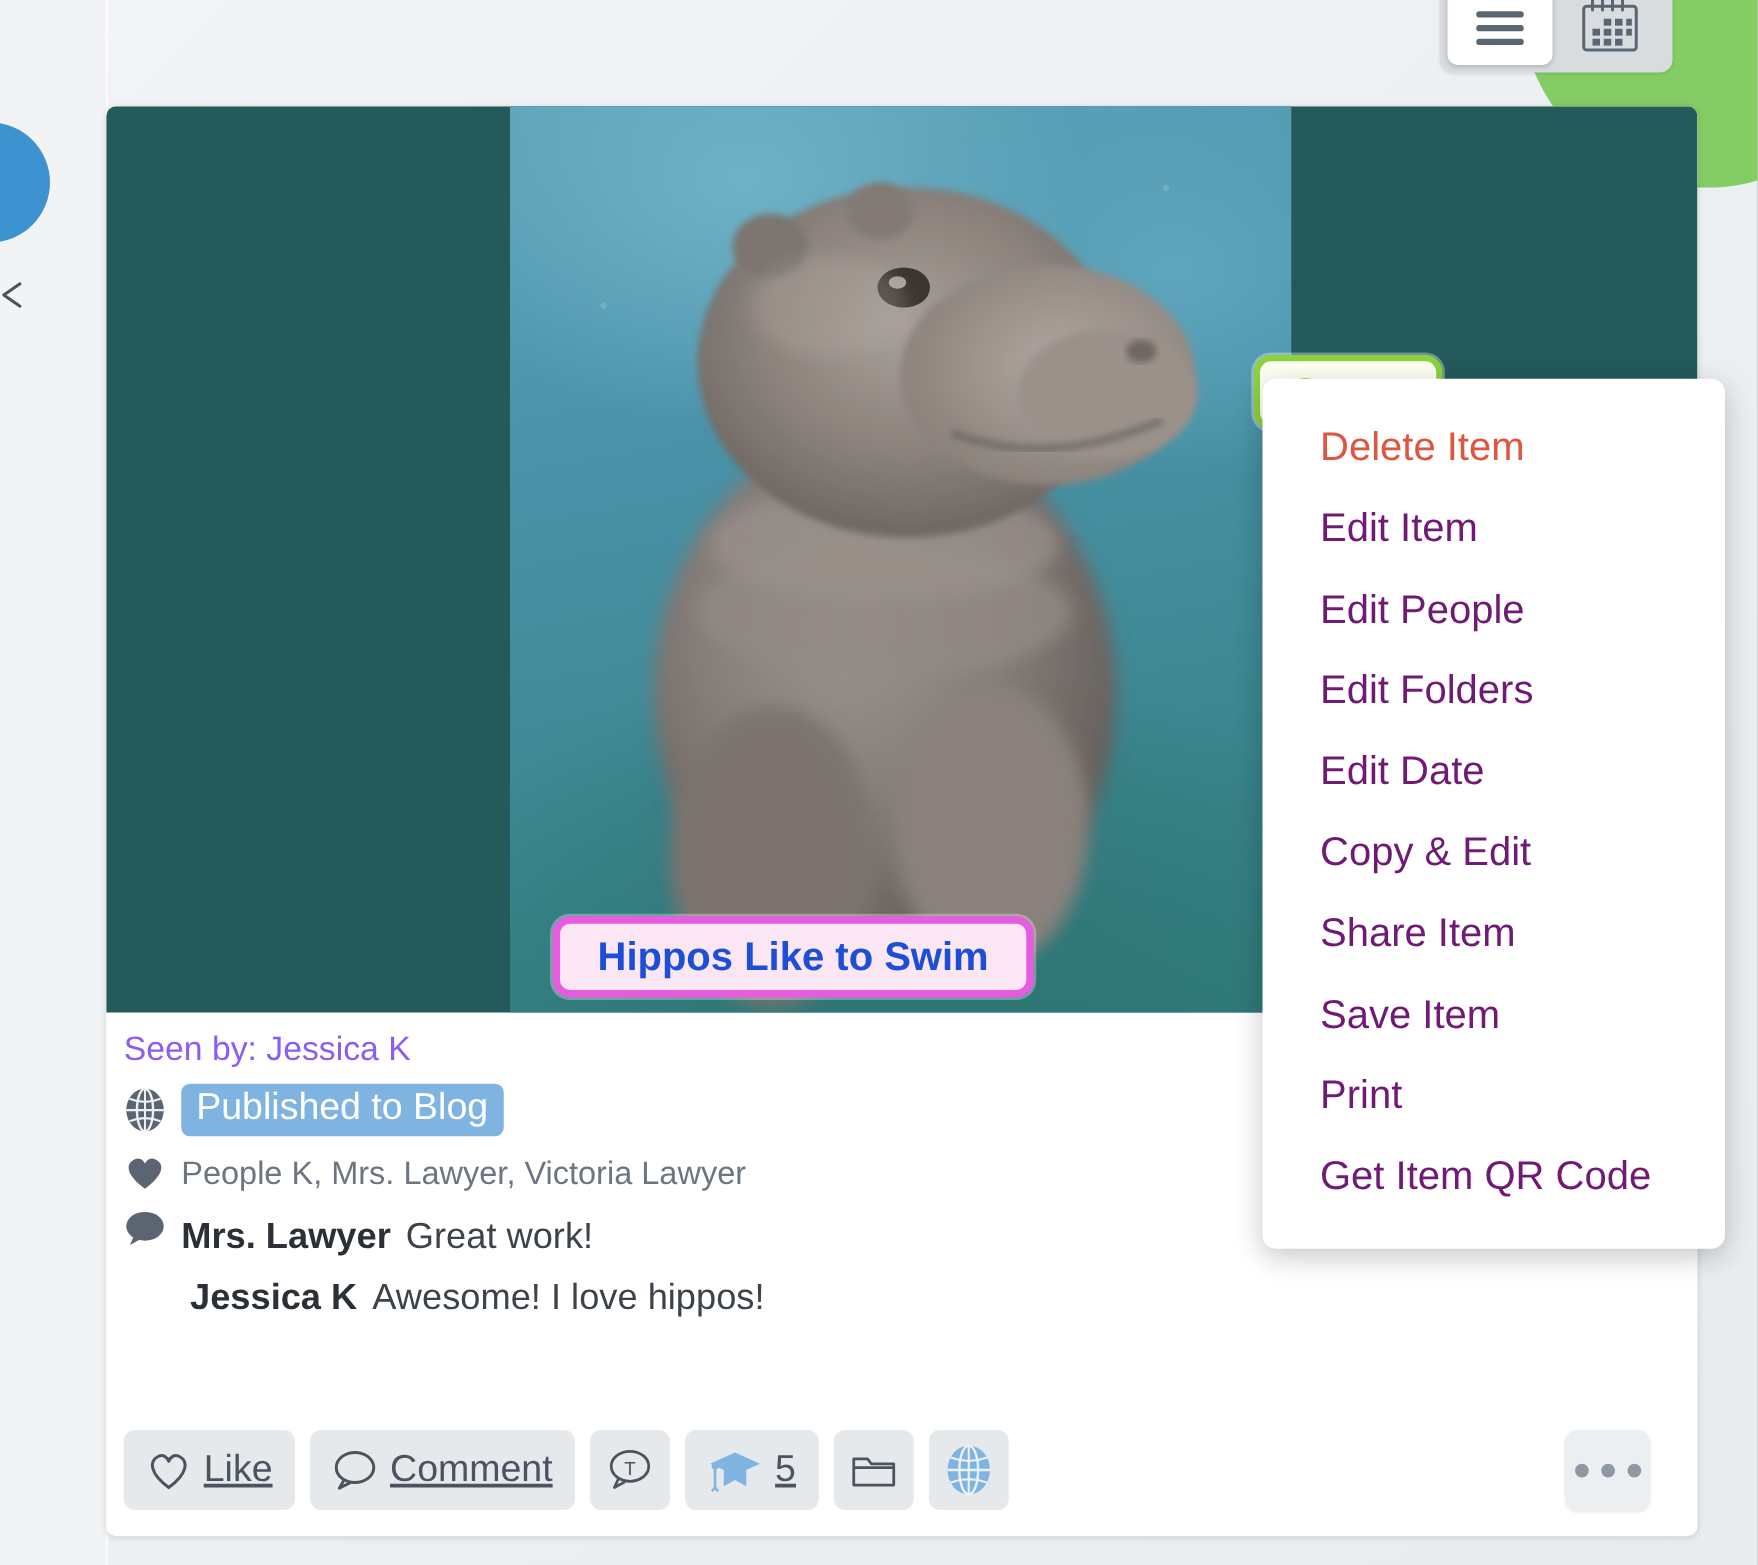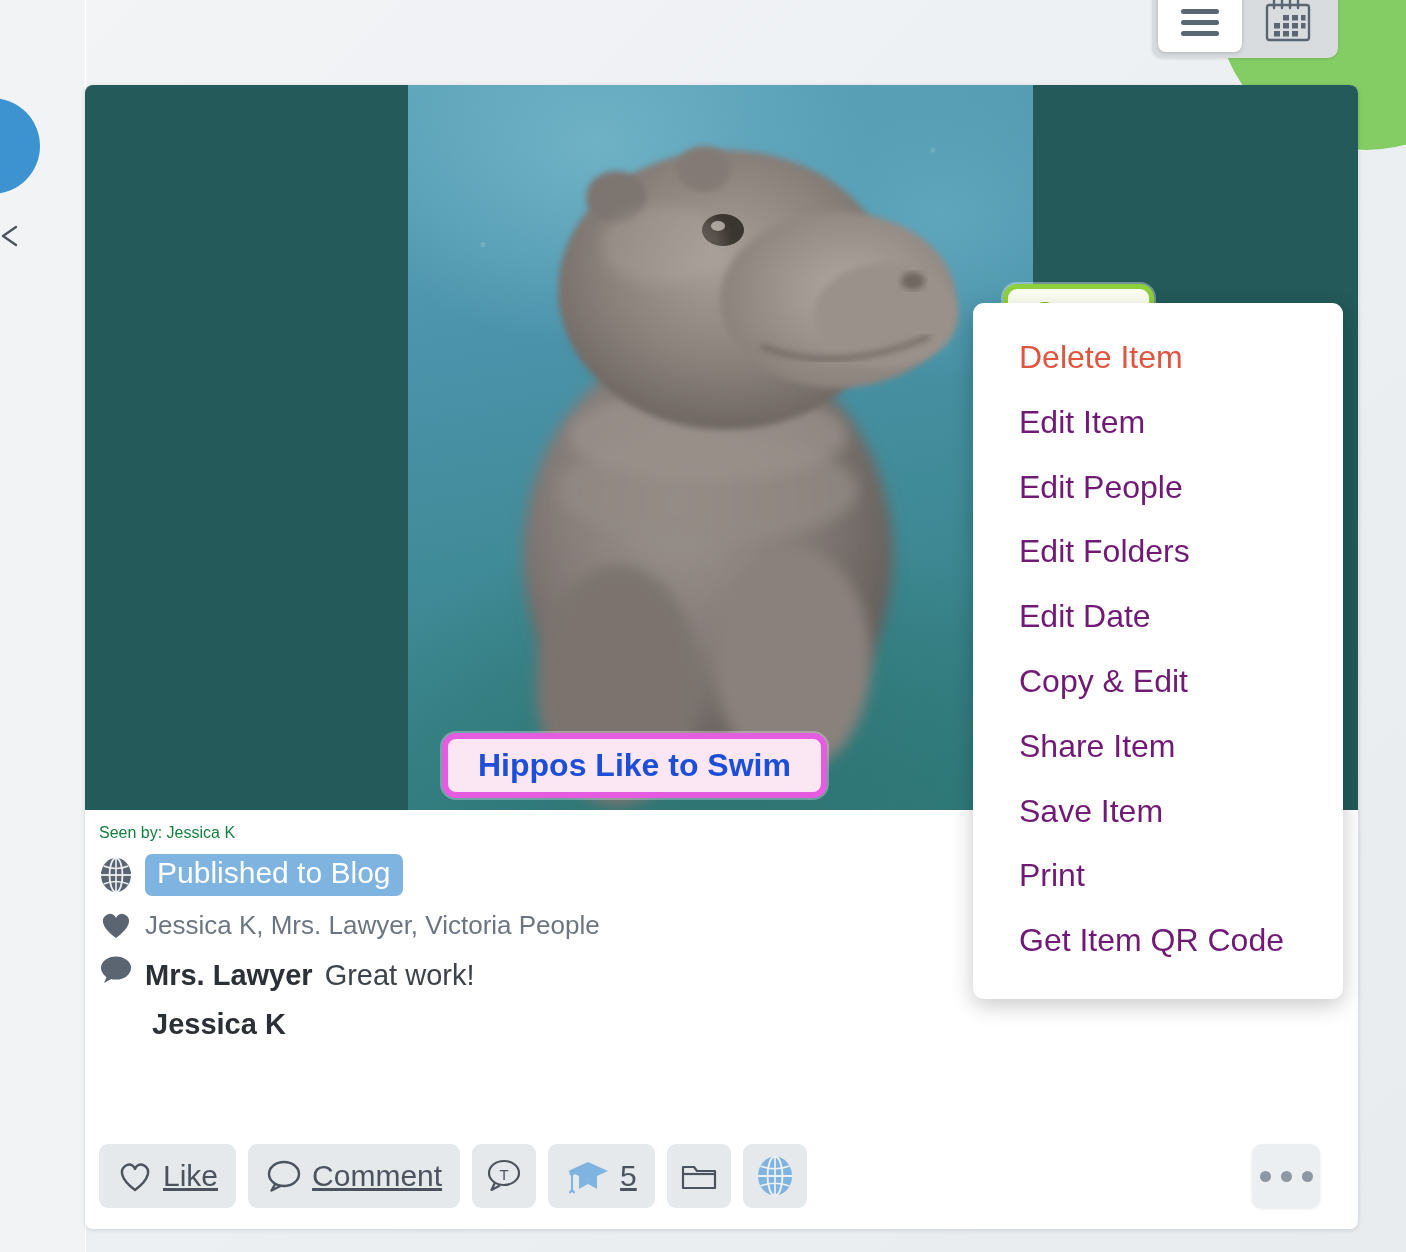--- a/index.html
+++ b/index.html
@@ -175,22 +175,22 @@
     font-weight: 600;
     box-shadow: 0 0 0 2px rgba(255,255,255,.3);
     z-index: 6;
   }
 
   
   #card-body {
     padding: 14px 0 0 14px;
   }
   .seen-by {
-    font-size: 16px;
-    color: #15803d;
+    font-size: 27px;
+    color: #8b5cf6;
     margin: 0 0 12px 0;
   }
   .meta-row {
     display: flex;
     align-items: center;
     gap: 12px;
     margin-bottom: 14px;
   }
   .badge-published {
     background: #7fb3e0;
@@ -262,21 +262,21 @@
     box-shadow: 0 1px 3px rgba(0,0,0,.10);
   }
   #more-btn i {
     width: 11px; height: 11px; border-radius: 50%;
     background: #8e98a3; display: block;
   }
 
   
   #context-menu {
     position: absolute;
-    left: 973px;
+    left: 1010px;
     top: 303px;
     width: 370px;
     background: #ffffff;
     border-radius: 11px;
     box-shadow: 0 6px 22px rgba(0,0,0,0.22);
     padding: 22px 0 26px 0;
     z-index: 40;
     box-sizing: border-box;
   }
   .menu-item {
@@ -419,36 +419,37 @@
       </span>
       <span class="badge-published">Published to Blog</span>
     </div>
 
     <div class="meta-row">
       <span>
         <svg width="34" height="30" viewBox="0 0 34 30">
           <path d="M17 28 C 2 17, 1 8, 8.5 4.5 C 13 2.4, 16 5.5, 17 8 C 18 5.5, 21 2.4, 25.5 4.5 C 33 8, 32 17, 17 28 Z" fill="#5b6572"></path>
         </svg>
       </span>
-      <span class="likes-names">Jessica K, Mrs. Lawyer, Victoria People</span>
+      <span class="likes-names">People K, Mrs. Lawyer, Victoria Lawyer</span>
     </div>
 
     <div class="comment-row">
       <span>
         <svg width="34" height="30" viewBox="0 0 34 30">
           <ellipse cx="17" cy="13" rx="15" ry="11.5" fill="#5b6572"></ellipse>
           <path d="M8 21 L5 28 L14 23 Z" fill="#5b6572"></path>
         </svg>
       </span>
       <span class="author">Mrs. Lawyer</span>
       <span>Great work!</span>
     </div>
 
     <div class="comment-row reply">
       <span class="author">Jessica K</span>
+      <span>Awesome! I love hippos!</span>
     </div>
   </div>
 
   <div id="action-bar">
     <div class="action-btn">
       <span>
         <svg width="36" height="33" viewBox="0 0 36 33">
           <path d="M18 30 C 3 19, 2 9, 9.5 5.2 C 14 3, 17 6.4, 18 9 C 19 6.4, 22 3, 26.5 5.2 C 34 9, 33 19, 18 30 Z" fill="none" stroke="#4b545e" stroke-width="2.4" stroke-linejoin="round"></path>
         </svg>
       </span>

